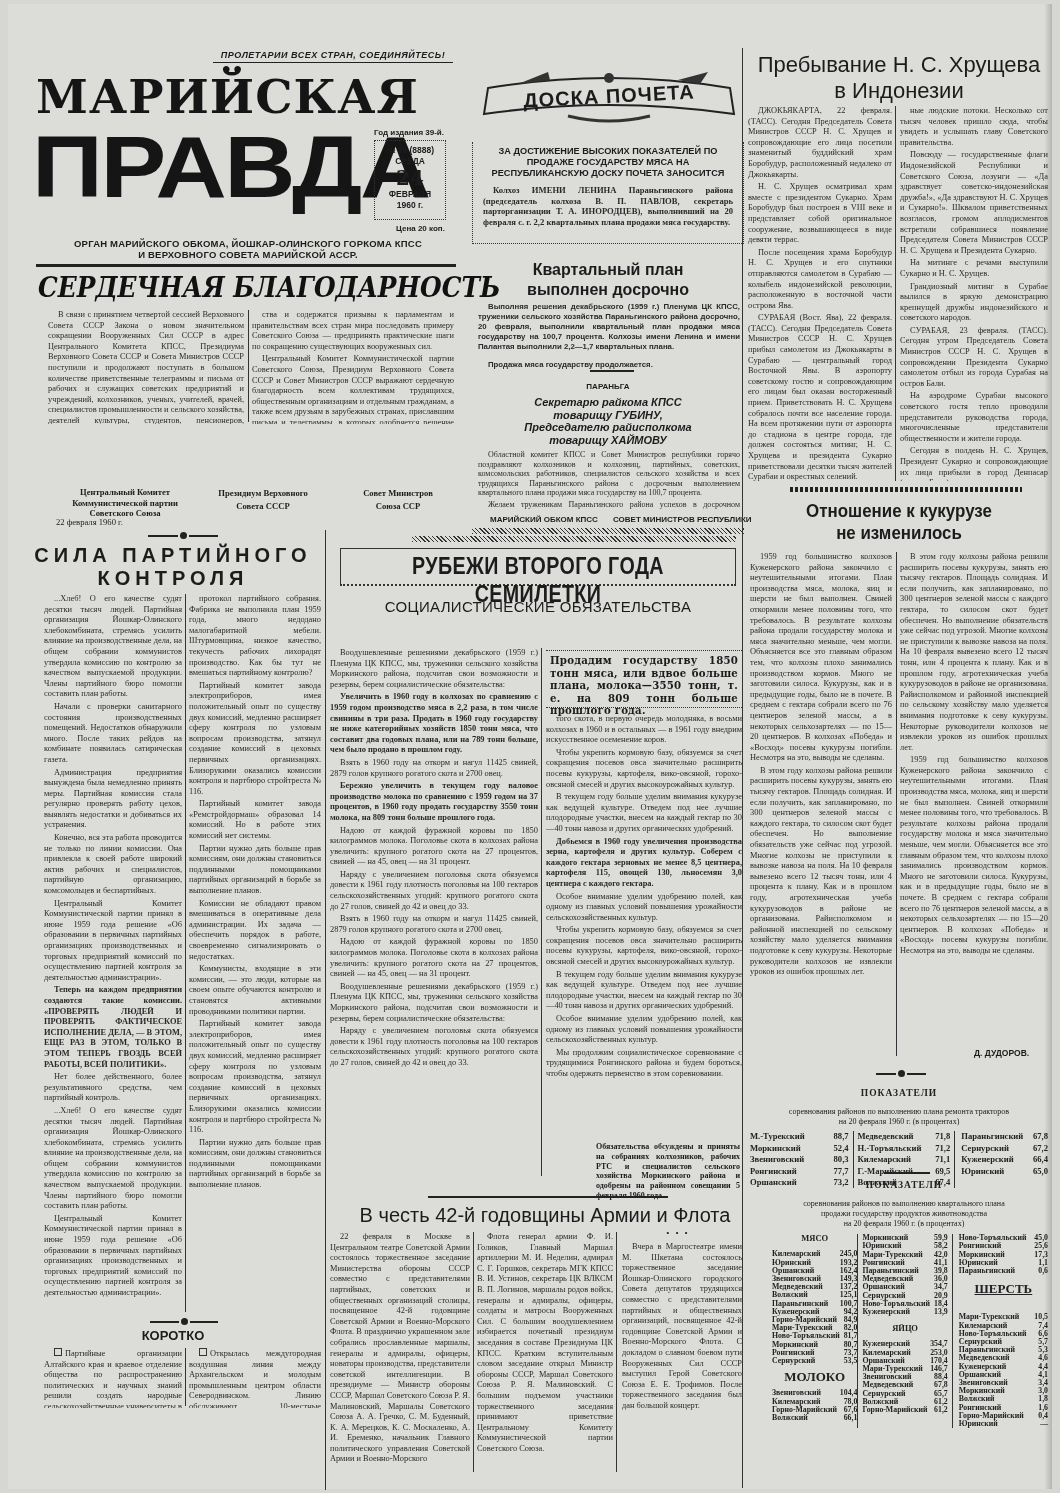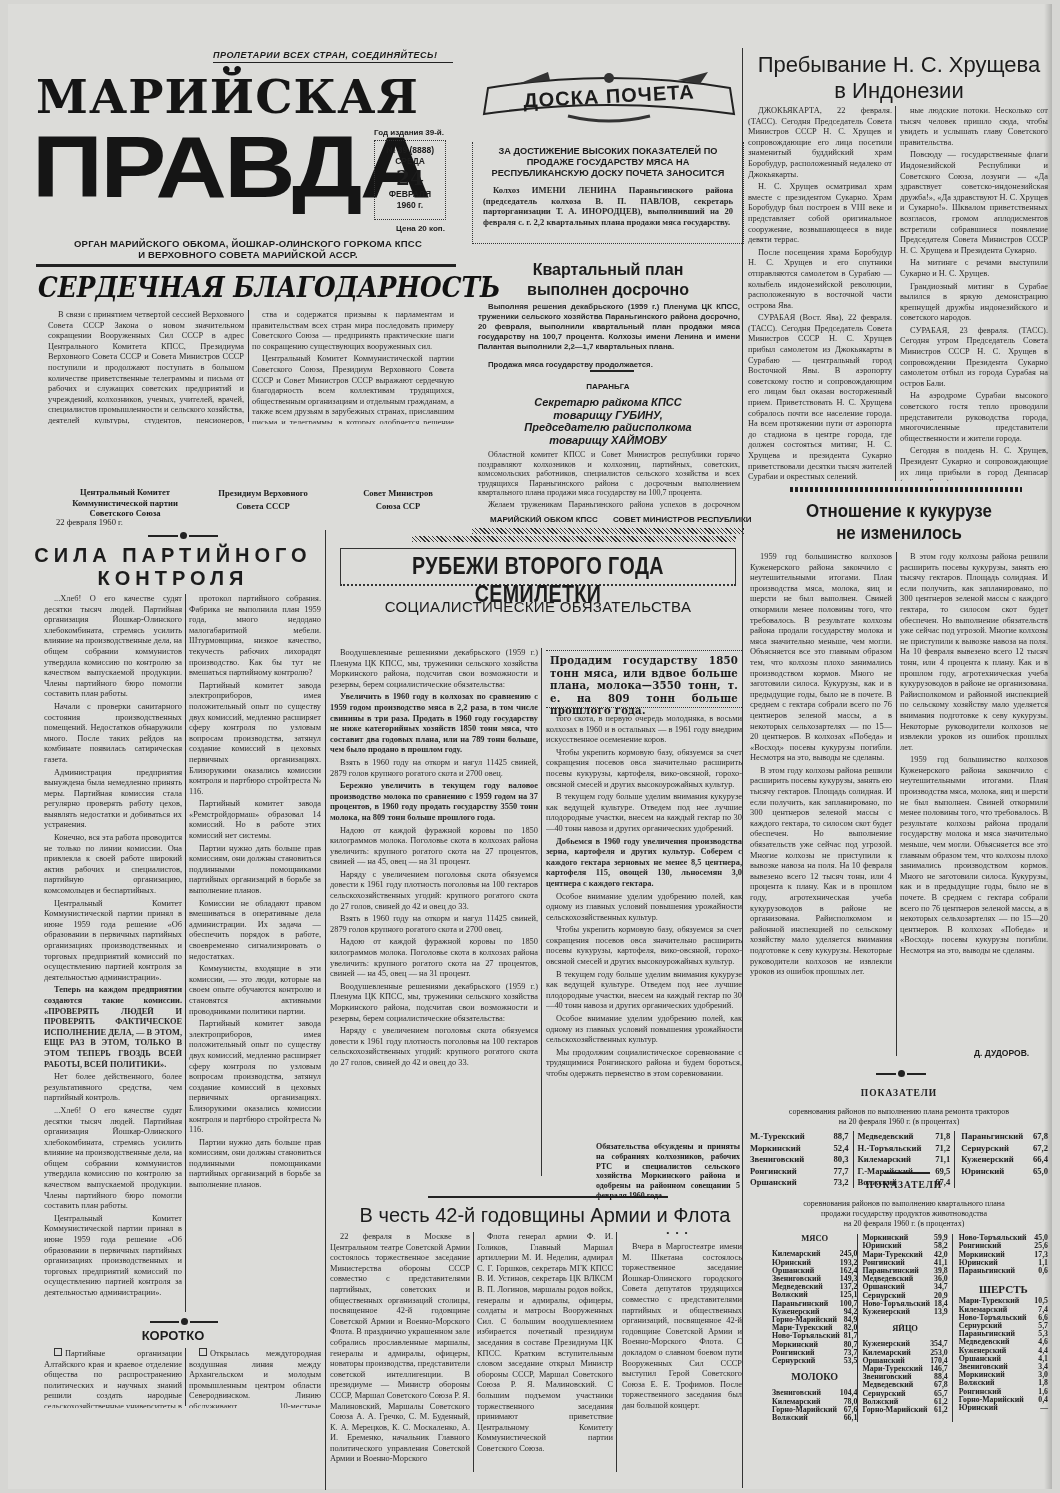--- a/index.html
+++ b/index.html
@@ -20,21 +20,21 @@
   .center{text-align:center;}
   .tbl{font-size:8.6px;line-height:11.4px;font-weight:bold;color:#222;}
   .tbl .row{display:flex;justify-content:space-between;}
   .tbl .h{text-align:center;font-weight:bold;font-size:9.5px;margin:6px 0 8px;letter-spacing:1px;}
 </style>
 </head>
 <body>
 
 <div class="page">
 
-  <div class="abs sans" style="left:205px;top:46px;width:240px;font-size:9px;font-weight:bold;font-style:italic;letter-spacing:0.5px;border-bottom:1px solid #222;padding-bottom:2px;text-align:left;">ПРОЛЕТАРИИ ВСЕХ СТРАН, СОЕДИНЯЙТЕСЬ!</div>
+  <div class="abs sans" style="left:205px;top:46px;width:240px;font-size:9px;font-weight:bold;font-style:italic;letter-spacing:0.5px;border-bottom:1px solid #222;padding-bottom:2px;text-align:center;">ПРОЛЕТАРИИ ВСЕХ СТРАН, СОЕДИНЯЙТЕСЬ!</div>
 
   <div class="abs" style="left:28px;top:66px;font-family:'DejaVu Serif',serif;font-weight:bold;font-size:46px;letter-spacing:1px;color:#151515;transform:scaleX(1.02);transform-origin:left top;">МАРИЙСКАЯ</div>
   <div class="abs sans" style="left:24px;top:118px;font-weight:bold;font-size:88px;line-height:90px;letter-spacing:-2px;color:#151515;transform:scaleX(1.12) scaleY(1.0);transform-origin:left top;">ПРАВДА</div>
 
   <div class="abs sans" style="left:366px;top:124px;font-size:8px;font-weight:bold;">Год издания 39-й.</div>
   <div class="abs sans center" style="left:366px;top:136px;width:72px;height:80px;border:1px dotted #333;font-size:8.5px;font-weight:bold;line-height:11px;padding-top:4px;box-sizing:border-box;">
     <div>№ 39 (8888)</div>
     <div>СРЕДА</div>
     <div style="font-family:'DejaVu Serif',serif;font-size:20px;line-height:22px;">24</div>
     <div>ФЕВРАЛЯ</div>
@@ -373,21 +373,21 @@
             <span>80,7</span>
           </div>
         <div class="row">
             <span>Ронгинский</span>
             <span>73,7</span>
           </div>
         <div class="row">
             <span>Сернурский</span>
             <span>53,5</span>
           </div>
-        <div class="center" style="font-size:10px;margin:8px 0;">МОЛОКО</div>
+        <div class="center" style="font-size:13px;margin:8px 0;">МОЛОКО</div>
         <div class="row">
             <span>Звениговский</span>
             <span>104,4</span>
           </div>
         <div class="row">
             <span>Килемарский</span>
             <span>78,0</span>
           </div>
         <div class="row">
             <span>Горно-Марийский</span>
@@ -491,21 +491,21 @@
             <span>17,3</span>
           </div>
         <div class="row">
             <span>Юринский</span>
             <span>1,1</span>
           </div>
         <div class="row">
             <span>Параньгинский</span>
             <span>0,6</span>
           </div>
-        <div class="center" style="font-size:11px;margin:10px 0 4px;">ШЕРСТЬ</div>
+        <div class="center" style="font-size:13px;margin:10px 0 20px;text-decoration:underline;">ШЕРСТЬ</div>
         <div class="row">
             <span>Мари-Турекский</span>
             <span>10,5</span>
           </div>
         <div class="row">
             <span>Килемарский</span>
             <span>7,4</span>
           </div>
         <div class="row">
             <span>Ново-Торъяльский</span>

